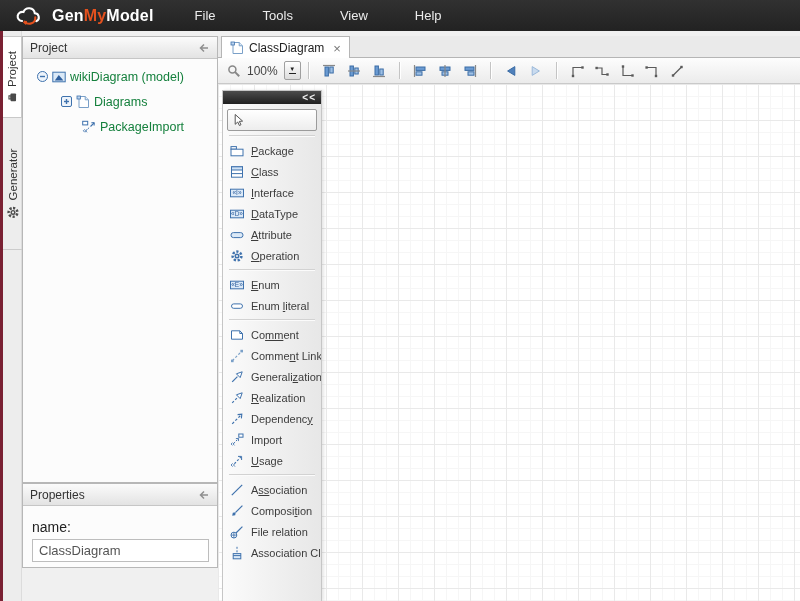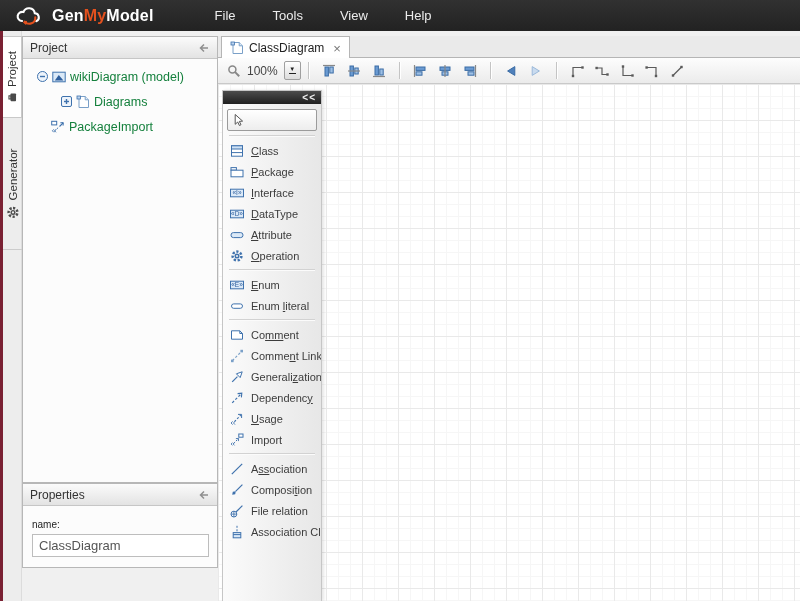--- a/index.html
+++ b/index.html
@@ -9,21 +9,21 @@
     -webkit-font-smoothing:antialiased;
   }
   .icon{display:inline-flex;align-items:center;justify-content:center;line-height:0;flex:0 0 auto}
 
   
   .topbar{position:absolute;left:0;top:0;width:800px;height:31px;z-index:40;
     background:linear-gradient(#313131,#222);display:flex;align-items:center}
   .brand{display:flex;align-items:center;gap:9px;margin-left:13px;cursor:pointer}
   .brand-text{font-size:16px;font-weight:bold;color:#fff;letter-spacing:.2px}
   .brand-text .orange{color:var(--orange,#e4511e)}
-  .menus{display:flex;gap:37px;margin-left:61px}
+  .menus{display:flex;gap:47px;margin-left:41px}
   .menu-item{color:#ececec;font-size:13px;cursor:default}
 
   
   .maroon{position:absolute;left:0;top:31px;width:3px;height:570px;background:var(--maroon,#7a2133);z-index:30}
   .side-strip{position:absolute;left:3px;top:31px;width:19px;height:570px;background:#ededed;border-right:1px solid #dcdcdc;box-sizing:border-box;z-index:29}
   .side-tab{position:absolute;left:0;width:19px;box-sizing:border-box}
   .side-tab.active{background:#fff;border:1px solid #c9c9c9;border-left:none}
   .side-tab .rot{position:absolute;left:50%;top:50%;transform:translate(-50%,-50%) rotate(-90deg);
     display:flex;align-items:center;gap:5px;white-space:nowrap;font-size:11.5px;color:#333}
 
@@ -38,21 +38,21 @@
   .filter-wrap{position:relative;margin:8px 9px 2px 9px}
   .filter-input{width:100%;box-sizing:border-box;height:23px;border:1px solid #bdbdbd;border-radius:2px;
     padding:0 24px 0 7px;font-size:12.5px;color:#555;background:#fff;outline:none}
   .filter-input::placeholder{color:#a8a8a8}
   .filter-mag{position:absolute;right:5px;top:5px}
 
   .tree{margin-top:5px}
   .tree-row{display:flex;align-items:center;gap:4px;height:25px;font-size:12.5px;color:#15803d;cursor:default}
   .tree-row .expander{cursor:pointer}
 
-  .prop-label{margin:13px 0 4px 9px;font-size:10px;color:#222}
+  .prop-label{margin:13px 0 4px 9px;font-size:14px;color:#222}
   .prop-input{display:block;margin-left:9px;width:177px;height:23px;border:1px solid #bdbdbd;
     font-size:13px;color:#555;padding:0 6px;box-sizing:border-box;background:#fff;outline:none;font-family:"Liberation Sans",sans-serif}
 
   
   .tabbar{position:absolute;left:218px;top:36px;right:0;height:21px;background:#eaeaea;border-bottom:1px solid #b5b5b5;z-index:15}
   .tab{position:absolute;left:3px;top:0;height:22px;background:#fff;border:1px solid #b5b5b5;border-bottom:none;
     display:flex;align-items:center;gap:5px;padding:0 8px;font-size:12px;color:#222;z-index:16;cursor:default}
   .tab .close{color:#777;font-size:13px;margin-left:4px;cursor:pointer}
 
   
@@ -175,21 +175,21 @@
         </span>
         <span class="icon">
           <svg xmlns="http://www.w3.org/2000/svg" width="14" height="14" viewBox="0 0 14 14">
             <path d="M3 1.5 h6.2 l3.3 3.3 V12.5 H3 Z" fill="#fff" stroke="#7aa0c8"></path>
             <path d="M9.2 1.5 v3.3 h3.3" fill="#dbe9f7" stroke="#7aa0c8"></path>
             <rect x="1" y="1" width="3.4" height="3" fill="#bcd4ee" stroke="#3f72ad" stroke-width="0.8"></rect>
           </svg>
         </span>
         <span>Diagrams</span>
       </div>
-      <div class="tree-row" style="padding-left: 28px;">
+      <div class="tree-row" style="padding-left: 59px;">
         <span class="icon">
           <svg xmlns="http://www.w3.org/2000/svg" width="14" height="14" viewBox="0 0 14 14">
             <rect x="0.7" y="1.3" width="5" height="3.6" fill="#fff" stroke="#3f72ad"></rect>
             <path d="M8.5 6.5 L12 3" stroke="#3f72ad" stroke-width="1.1" fill="none"></path>
             <path d="M9.3 2.8 L12.3 2.6 L12.1 5.6" fill="none" stroke="#3f72ad" stroke-width="1"></path>
             <path d="M3.2 11.5 L7.8 7" stroke="#3f72ad" stroke-width="1" stroke-dasharray="2 1.5" fill="none"></path>
             <path d="M2.8 9.3 l-1.4 1.5 1.4 1.5 M5 9.3 l-1.4 1.5 1.4 1.5" fill="none" stroke="#3f72ad" stroke-width="0.9"></path>
           </svg>
         </span>
         <span>PackageImport</span>
@@ -370,39 +370,39 @@
         <svg xmlns="http://www.w3.org/2000/svg" width="14" height="14" viewBox="0 0 14 14">
           <path d="M4.2 1.5 V11.3 L6.7 9 L8.4 12.5 L10 11.7 L8.3 8.4 L11.6 8.1 Z" fill="#fff" stroke="#555" stroke-width="1"></path>
         </svg>
       </span>
   </div>
   <div id="palette-items">
       <div class="pal-sep"></div>
       <div class="pal-item">
         <span class="icon">
           <svg xmlns="http://www.w3.org/2000/svg" width="14" height="14" viewBox="0 0 14 14">
+            <rect x="1" y="2.6" width="5.4" height="2.6" fill="#fff" stroke="#3f72ad"></rect>
+            <rect x="1" y="5.2" width="12" height="6.6" fill="#fff" stroke="#3f72ad"></rect>
+          </svg>
+        </span>
+        <span><u>P</u>ackage</span>
+      </div>
+      <div class="pal-item">
+        <span class="icon">
+          <svg xmlns="http://www.w3.org/2000/svg" width="14" height="14" viewBox="0 0 14 14">
             <rect x="1.5" y="1.8" width="11" height="10.4" fill="#fff" stroke="#3f72ad"></rect>
             <rect x="1.5" y="1.8" width="11" height="3.2" fill="#cfe2f5" stroke="#3f72ad"></rect>
             <line x1="1.5" y1="8.6" x2="12.5" y2="8.6" stroke="#3f72ad"></line>
           </svg>
         </span>
         <span><u>C</u>lass</span>
       </div>
       <div class="pal-item">
         <span class="icon">
           <svg xmlns="http://www.w3.org/2000/svg" width="14" height="14" viewBox="0 0 14 14">
-            <rect x="1" y="2.6" width="5.4" height="2.6" fill="#fff" stroke="#3f72ad"></rect>
-            <rect x="1" y="5.2" width="12" height="6.6" fill="#fff" stroke="#3f72ad"></rect>
-          </svg>
-        </span>
-        <span><u>P</u>ackage</span>
-      </div>
-      <div class="pal-item">
-        <span class="icon">
-          <svg xmlns="http://www.w3.org/2000/svg" width="14" height="14" viewBox="0 0 14 14">
             <rect x="0.5" y="3.2" width="13" height="7.6" fill="#dbe9f7" stroke="#3f72ad"></rect>
             <text x="7" y="9.3" text-anchor="middle" font-size="6.5" font-family="Liberation Sans,sans-serif" fill="#2f5f9e">«I»</text>
           </svg>
         </span>
         <span><u>I</u>nterface</span>
       </div>
       <div class="pal-item">
         <span class="icon">
           <svg xmlns="http://www.w3.org/2000/svg" width="14" height="14" viewBox="0 0 14 14">
             <rect x="0.5" y="3.2" width="13" height="7.6" fill="#dbe9f7" stroke="#3f72ad"></rect>
@@ -472,47 +472,56 @@
           <svg xmlns="http://www.w3.org/2000/svg" width="14" height="14" viewBox="0 0 14 14">
             <line x1="2.2" y1="11.8" x2="7.4" y2="6.6" stroke="#3f72ad" stroke-width="1.2"></line>
             <polygon points="12.2,1.8 6.4,3.8 10.2,7.6" fill="#fff" stroke="#3f72ad"></polygon>
           </svg>
         </span>
         <span>Generali<u>z</u>ation</span>
       </div>
       <div class="pal-item">
         <span class="icon">
           <svg xmlns="http://www.w3.org/2000/svg" width="14" height="14" viewBox="0 0 14 14">
+            <line x1="2.2" y1="11.8" x2="7.4" y2="6.6" stroke="#3f72ad" stroke-width="1.2" stroke-dasharray="2.4 1.8"></line>
+            <polygon points="12.2,1.8 6.4,3.8 10.2,7.6" fill="#fff" stroke="#3f72ad"></polygon>
+          </svg>
+        </span>
+        <span><u>R</u>ealization</span>
+      </div>
+      <div class="pal-item">
+        <span class="icon">
+          <svg xmlns="http://www.w3.org/2000/svg" width="14" height="14" viewBox="0 0 14 14">
             <line x1="2.2" y1="11.8" x2="10.6" y2="3.4" stroke="#3f72ad" stroke-width="1.2" stroke-dasharray="2.6 1.8"></line>
             <path d="M7.6 2.6 L11.8 2.2 L11.4 6.4" fill="none" stroke="#3f72ad" stroke-width="1.1"></path>
           </svg>
         </span>
         <span>Dependenc<u>y</u></span>
-      </div>
-      <div class="pal-item">
-        <span class="icon">
-          <svg xmlns="http://www.w3.org/2000/svg" width="14" height="14" viewBox="0 0 14 14">
-            <line x1="4.4" y1="9.6" x2="10.8" y2="3.2" stroke="#3f72ad" stroke-width="1.1" stroke-dasharray="2.2 1.6"></line>
-            <path d="M8 2.4 L11.6 2.4 L11.6 6" fill="none" stroke="#3f72ad" stroke-width="1"></path>
-            <path d="M2.6 9.4 l-1.5 1.6 1.5 1.6 M5 9.4 l-1.5 1.6 1.5 1.6" fill="none" stroke="#3f72ad" stroke-width="0.9"></path>
-          </svg>
-        </span>
-        <span><u>U</u>sage</span>
       </div>
       <div class="pal-item">
         <span class="icon">
           <svg xmlns="http://www.w3.org/2000/svg" width="14" height="14" viewBox="0 0 14 14">
             <rect x="8.8" y="1" width="4.2" height="3.2" fill="#fff" stroke="#3f72ad"></rect>
             <line x1="3.4" y1="10.6" x2="8.2" y2="5.8" stroke="#3f72ad" stroke-width="1" stroke-dasharray="2 1.5"></line>
             <path d="M5.9 5.6 L8.6 5.4 L8.4 8.1" fill="none" stroke="#3f72ad" stroke-width="0.9"></path>
             <path d="M2.4 9.6 l-1.3 1.4 1.3 1.4 M4.5 9.6 l-1.3 1.4 1.3 1.4" fill="none" stroke="#3f72ad" stroke-width="0.85"></path>
           </svg>
         </span>
         <span>Import</span>
       </div>
+      <div class="pal-item">
+        <span class="icon">
+          <svg xmlns="http://www.w3.org/2000/svg" width="14" height="14" viewBox="0 0 14 14">
+            <line x1="4.4" y1="9.6" x2="10.8" y2="3.2" stroke="#3f72ad" stroke-width="1.1" stroke-dasharray="2.2 1.6"></line>
+            <path d="M8 2.4 L11.6 2.4 L11.6 6" fill="none" stroke="#3f72ad" stroke-width="1"></path>
+            <path d="M2.6 9.4 l-1.5 1.6 1.5 1.6 M5 9.4 l-1.5 1.6 1.5 1.6" fill="none" stroke="#3f72ad" stroke-width="0.9"></path>
+          </svg>
+        </span>
+        <span><u>U</u>sage</span>
+      </div>
       <div class="pal-sep"></div>
       <div class="pal-item">
         <span class="icon">
           <svg xmlns="http://www.w3.org/2000/svg" width="14" height="14" viewBox="0 0 14 14">
             <line x1="1.8" y1="12.2" x2="12.2" y2="1.8" stroke="#3f72ad" stroke-width="1.2"></line>
           </svg>
         </span>
         <span>A<u>ss</u>ociation</span>
       </div>
       <div class="pal-item">

